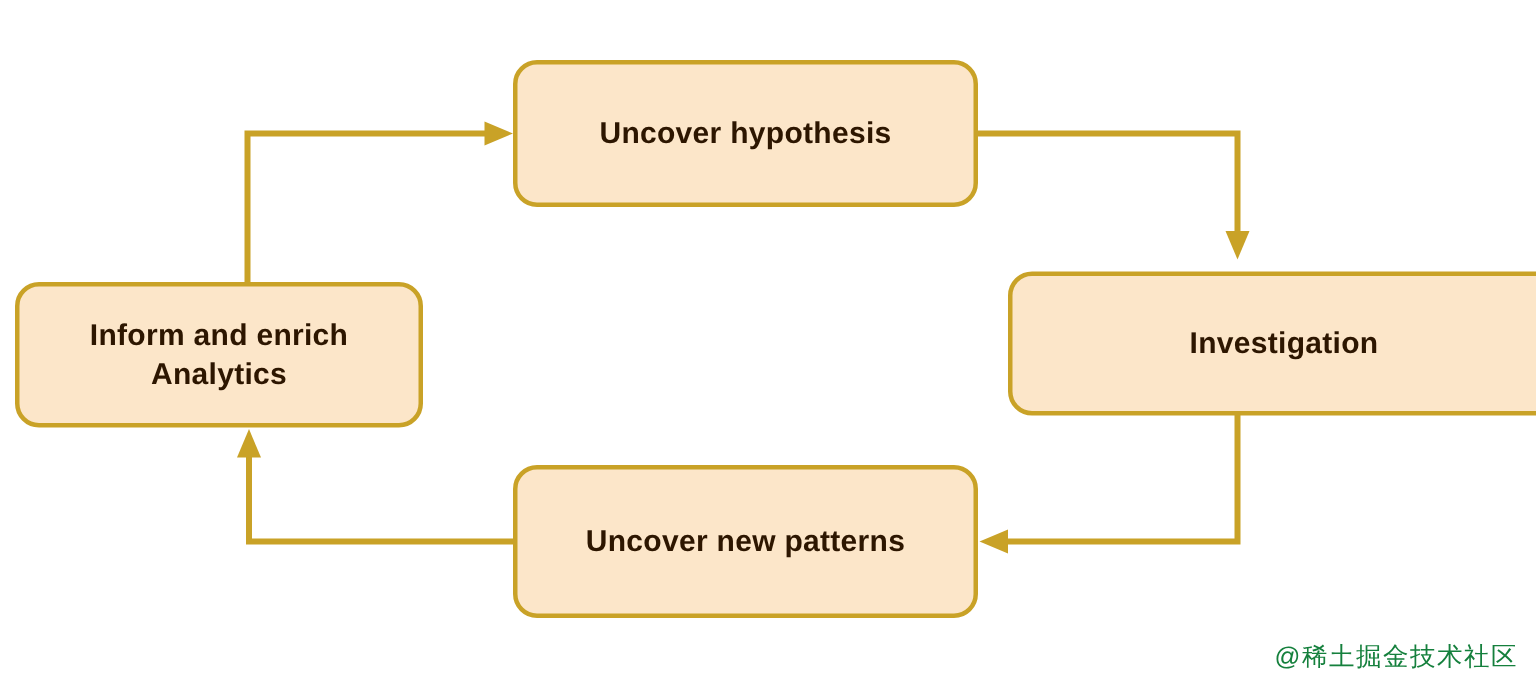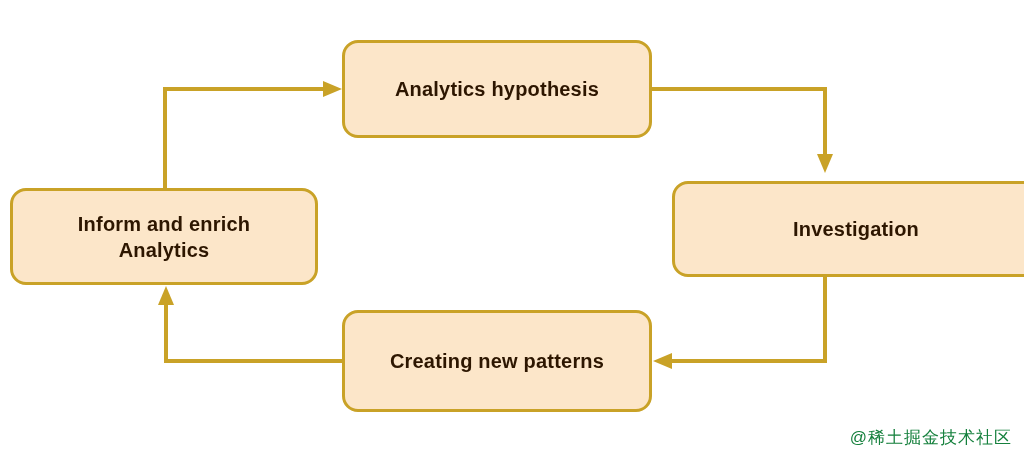--- a/index.html
+++ b/index.html
@@ -48,21 +48,21 @@
     font-size: 20px;
     font-weight: bold;
     color: #2d1600;
     line-height: 26px;
     white-space: pre-line;
     letter-spacing: 0.2px;
   }
   .node-top    { left: 342px; top: 40px;  width: 310px; height: 98px; }
   .node-right  { left: 672px; top: 181px; width: 368px; height: 96px; align-items: center; }
   .node-bottom { left: 342px; top: 310px; width: 310px; height: 102px; }
-  .node-left   { left: 10px;  top: 188px; width: 308px; height: 97px; }
+  .node-left   { left: 10px;  top: 188px; width: 272px; height: 97px; }
   .watermark {
     position: absolute;
     right: 12px;
     bottom: 6px;
     font-size: 17px;
     color: #15803d;
     letter-spacing: 1px;
   }
 </style>
 </head>
@@ -79,29 +79,29 @@
     <polygon class="edge-head" points="825,173 817,154 833,154"></polygon>
 
     <path class="edge-line" d="M 825 268 L 825 361 L 669 361"></path>
     <polygon class="edge-head" points="653,361 672,353 672,369"></polygon>
 
     <path class="edge-line" d="M 342 361 L 166 361 L 166 301"></path>
     <polygon class="edge-head" points="166,286 158,305 174,305"></polygon>
   </svg>
 
   <div class="node node-top">
-    <span class="node-label">Analytics hypothesis</span>
+    <span class="node-label">Uncover hypothesis</span>
   </div>
 
   <div class="node node-right">
     <span class="node-label">Investigation</span>
   </div>
 
   <div class="node node-bottom">
-    <span class="node-label">Creating new patterns</span>
+    <span class="node-label">Uncover new patterns</span>
   </div>
 
   <div class="node node-left">
     <span class="node-label">Inform and enrich
 Analytics</span>
   </div>
 
   <div class="watermark">@稀土掘金技术社区</div>
 
 </div>

